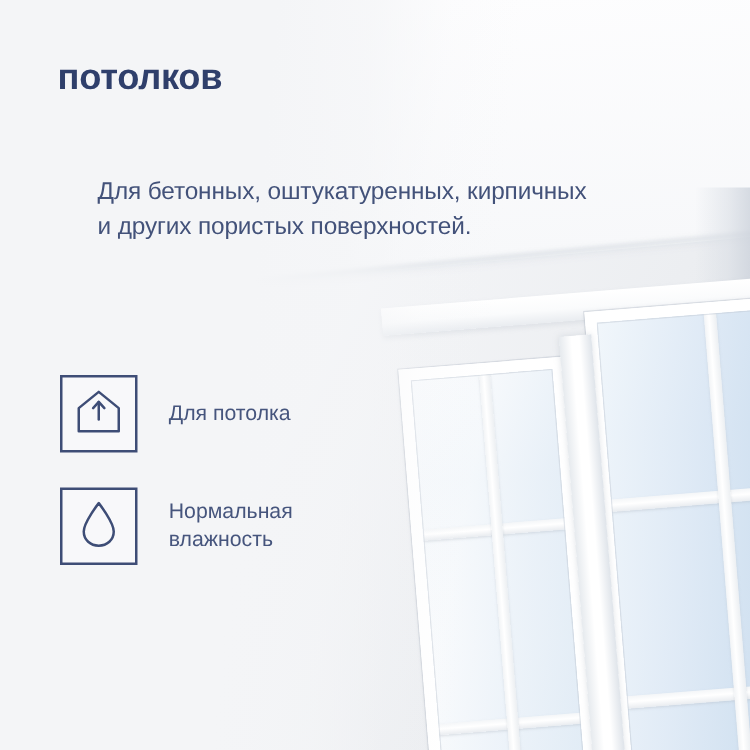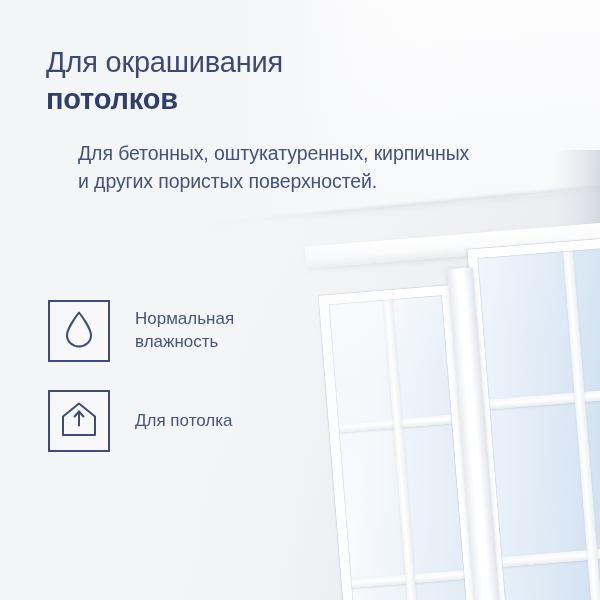--- a/index.html
+++ b/index.html
@@ -269,48 +269,47 @@
 
       <div class="post"></div>
     </div>
 
     <div class="photo-fade"></div>
   </div>
 
   <div class="content">
 
     <div class="headline">
-      <span>Для окрашивания</span>
       <span class="h-strong">потолков</span>
     </div>
 
     <div class="subhead">Для бетонных, оштукатуренных, кирпичных и других пористых поверхностей.</div>
 
     <div class="features">
-
-      <div class="feature">
-        <div class="icon-box">
-          <span>
-            <svg width="34" height="40" viewBox="0 0 34 40" fill="none" stroke="#3e4d76" stroke-width="2" stroke-linecap="round" stroke-linejoin="round">
-              <path d="M17 3.5 C17 3.5 5 19 5 26.2 C5 32.9 10.4 37.5 17 37.5 C23.6 37.5 29 32.9 29 26.2 C29 19 17 3.5 17 3.5 Z"></path>
-            </svg>
-          </span>
-        </div>
-        <div class="feature-label">Нормальная
-влажность</div>
-      </div>
 
       <div class="feature">
         <div class="icon-box">
           <span>
             <svg width="40" height="40" viewBox="0 0 40 40" fill="none" stroke="#3e4d76" stroke-width="2" stroke-linecap="round" stroke-linejoin="round">
               <path d="M4 17.5 L20 4.5 L36 17.5 L36 36 L4 36 Z"></path>
               <line x1="20" y1="26.5" x2="20" y2="12.5"></line>
               <polyline points="15.5,17.5 20,12.5 24.5,17.5"></polyline>
             </svg>
           </span>
         </div>
         <div class="feature-label">Для потолка</div>
       </div>
 
+      <div class="feature">
+        <div class="icon-box">
+          <span>
+            <svg width="34" height="40" viewBox="0 0 34 40" fill="none" stroke="#3e4d76" stroke-width="2" stroke-linecap="round" stroke-linejoin="round">
+              <path d="M17 3.5 C17 3.5 5 19 5 26.2 C5 32.9 10.4 37.5 17 37.5 C23.6 37.5 29 32.9 29 26.2 C29 19 17 3.5 17 3.5 Z"></path>
+            </svg>
+          </span>
+        </div>
+        <div class="feature-label">Нормальная
+влажность</div>
+      </div>
+
     </div>
   </div>
 </div>
 
 </body></html>

